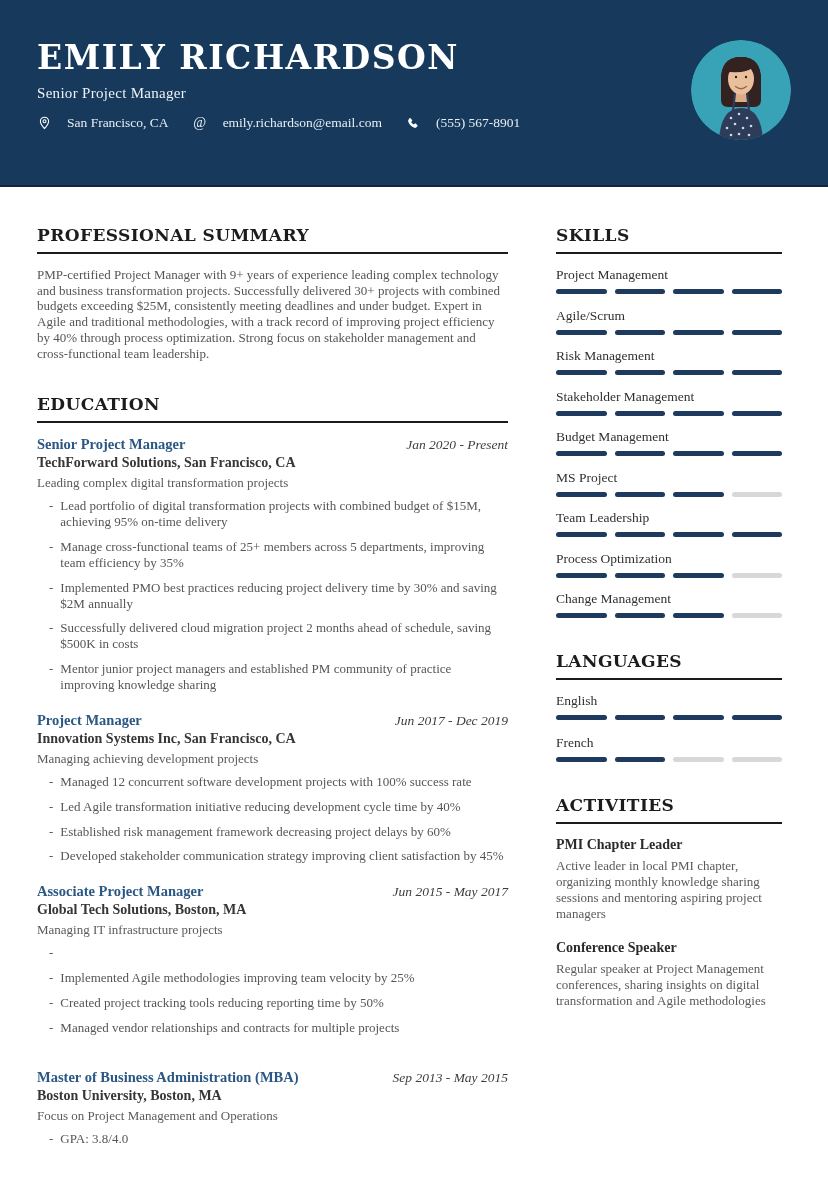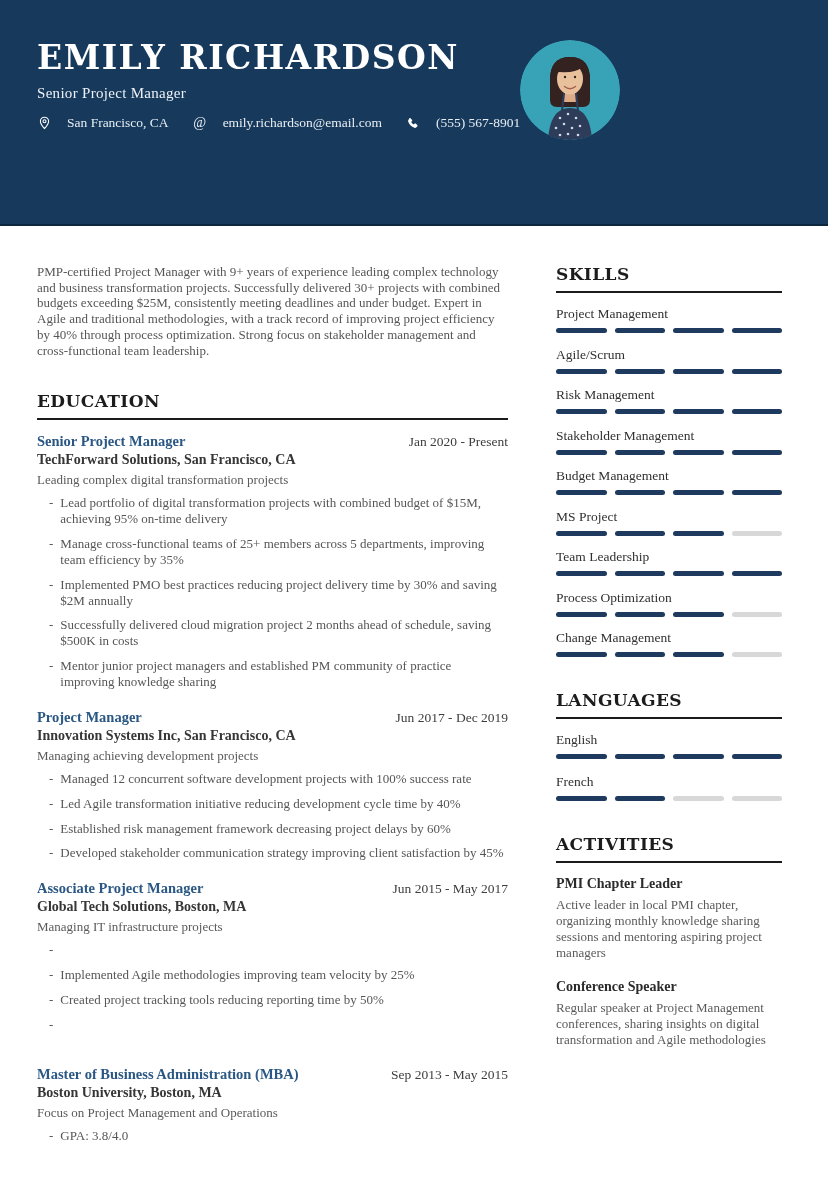--- a/index.html
+++ b/index.html
@@ -11,22 +11,22 @@
     --ink:#1c1c1c;
     --body-gray:#565656;
   }
   *{margin:0;padding:0;box-sizing:border-box;}
   html,body{background:#ffffff;}
   body{width:828px;height:1190px;font-family:"Liberation Serif",serif;overflow:hidden;}
   .page{width:828px;height:1190px;background:#fff;}
 
   
   .header{
-    height:226px;background:var(--header-bg);color:#fff;
-    display:flex;justify-content:flex-start;align-items:flex-start;
+    height:187px;background:var(--header-bg);color:#fff;
+    display:flex;justify-content:space-between;align-items:flex-start;
     padding:40px 37px 1px 37px;border-bottom:2px solid var(--header-border);
   }
   .name{font-family:"DejaVu Serif","Liberation Serif",serif;font-size:33px;font-weight:700;letter-spacing:1.5px;line-height:1.1;}
   .header-title{margin-top:9px;font-size:15px;color:#eef2f6;letter-spacing:0.3px;}
   .contact-row{margin-top:13px;display:flex;gap:24px;font-size:13.5px;color:#e9eef4;align-items:center;}
   .contact-item{display:flex;align-items:center;gap:16px;}
   .cicon{display:inline-flex;width:14px;height:14px;align-items:center;justify-content:center;}
   .cicon svg{display:block;}
   .at-glyph{font-size:14px;font-weight:400;line-height:1;}
   .avatar{width:100px;height:100px;border-radius:50%;overflow:hidden;flex:0 0 auto;}
@@ -42,21 +42,21 @@
     font-size:17px;font-weight:700;color:var(--ink);letter-spacing:0.4px;
     border-bottom:2.5px solid #1b1b1b;padding-bottom:7px;margin-bottom:13px;
   }
   .section{margin-bottom:33px;}
   .summary-text{font-size:13px;line-height:1.21;color:var(--body-gray);}
 
   
   .job{margin-bottom:19px;}
   .job-header{display:flex;justify-content:space-between;align-items:baseline;}
   .job-title{color:var(--accent-blue);font-weight:700;font-size:14.5px;}
-  .job-dates{color:#3d3d3d;font-size:13.5px;}
+  .job-dates{color:#3d3d3d;font-size:13.5px;font-style:italic;}
   .job-company{font-weight:700;font-size:14px;color:#363636;margin-top:2px;}
   .job-desc{font-size:13px;color:#5a5a5a;margin-top:4px;}
   ul.bullets{list-style:none;margin-top:7px;padding-left:12px;}
   ul.bullets li{display:flex;gap:7px;font-size:13px;line-height:1.22;color:var(--body-gray);margin-bottom:9px;}
   ul.bullets li .dash{flex:0 0 auto;}
 
   
   .skill-row{margin-bottom:13.5px;}
   .skill-label{font-size:13.5px;color:#303030;margin-bottom:6px;}
   .skill-bar{display:flex;gap:8px;}
@@ -132,20 +132,21 @@
           <path d="M44 53 l-2 18 M56 53 l2 18" stroke="#2d3c59" stroke-width="2.2" fill="none"></path>
         </g>
       </svg>
     </div>
   </div>
 
   <div class="content">
 
     <div class="col-left">
       <div class="section">
+        <h2 class="sec">PROFESSIONAL SUMMARY</h2>
         <p class="summary-text">PMP-certified Project Manager with 9+ years of experience leading complex technology and business transformation projects. Successfully delivered 30+ projects with combined budgets exceeding $25M, consistently meeting deadlines and under budget. Expert in Agile and traditional methodologies, with a track record of improving project efficiency by 40% through process optimization. Strong focus on stakeholder management and cross-functional team leadership.</p>
       </div>
 
       <div class="section">
         <h2 class="sec">EDUCATION</h2>
         <div id="jobs">
   <div class="job">
     <div class="job-header">
       <span class="job-title">Senior Project Manager</span>
       <span class="job-dates">Jan 2020 - Present</span>
@@ -227,20 +228,21 @@
                   <span>Implemented Agile methodologies improving team velocity by 25%</span>
                 </li>
 
   <li>
                   <span class="dash">-</span>
                   <span>Created project tracking tools reducing reporting time by 50%</span>
                 </li>
 
   <li>
                   <span class="dash">-</span>
+                  <span>Managed vendor relationships and contracts for multiple projects</span>
                 </li>
 </ul>
   </div>
 </div>
       </div>
 
       <div class="section">
         <div id="degrees">
   <div class="job">
     <div class="job-header">

